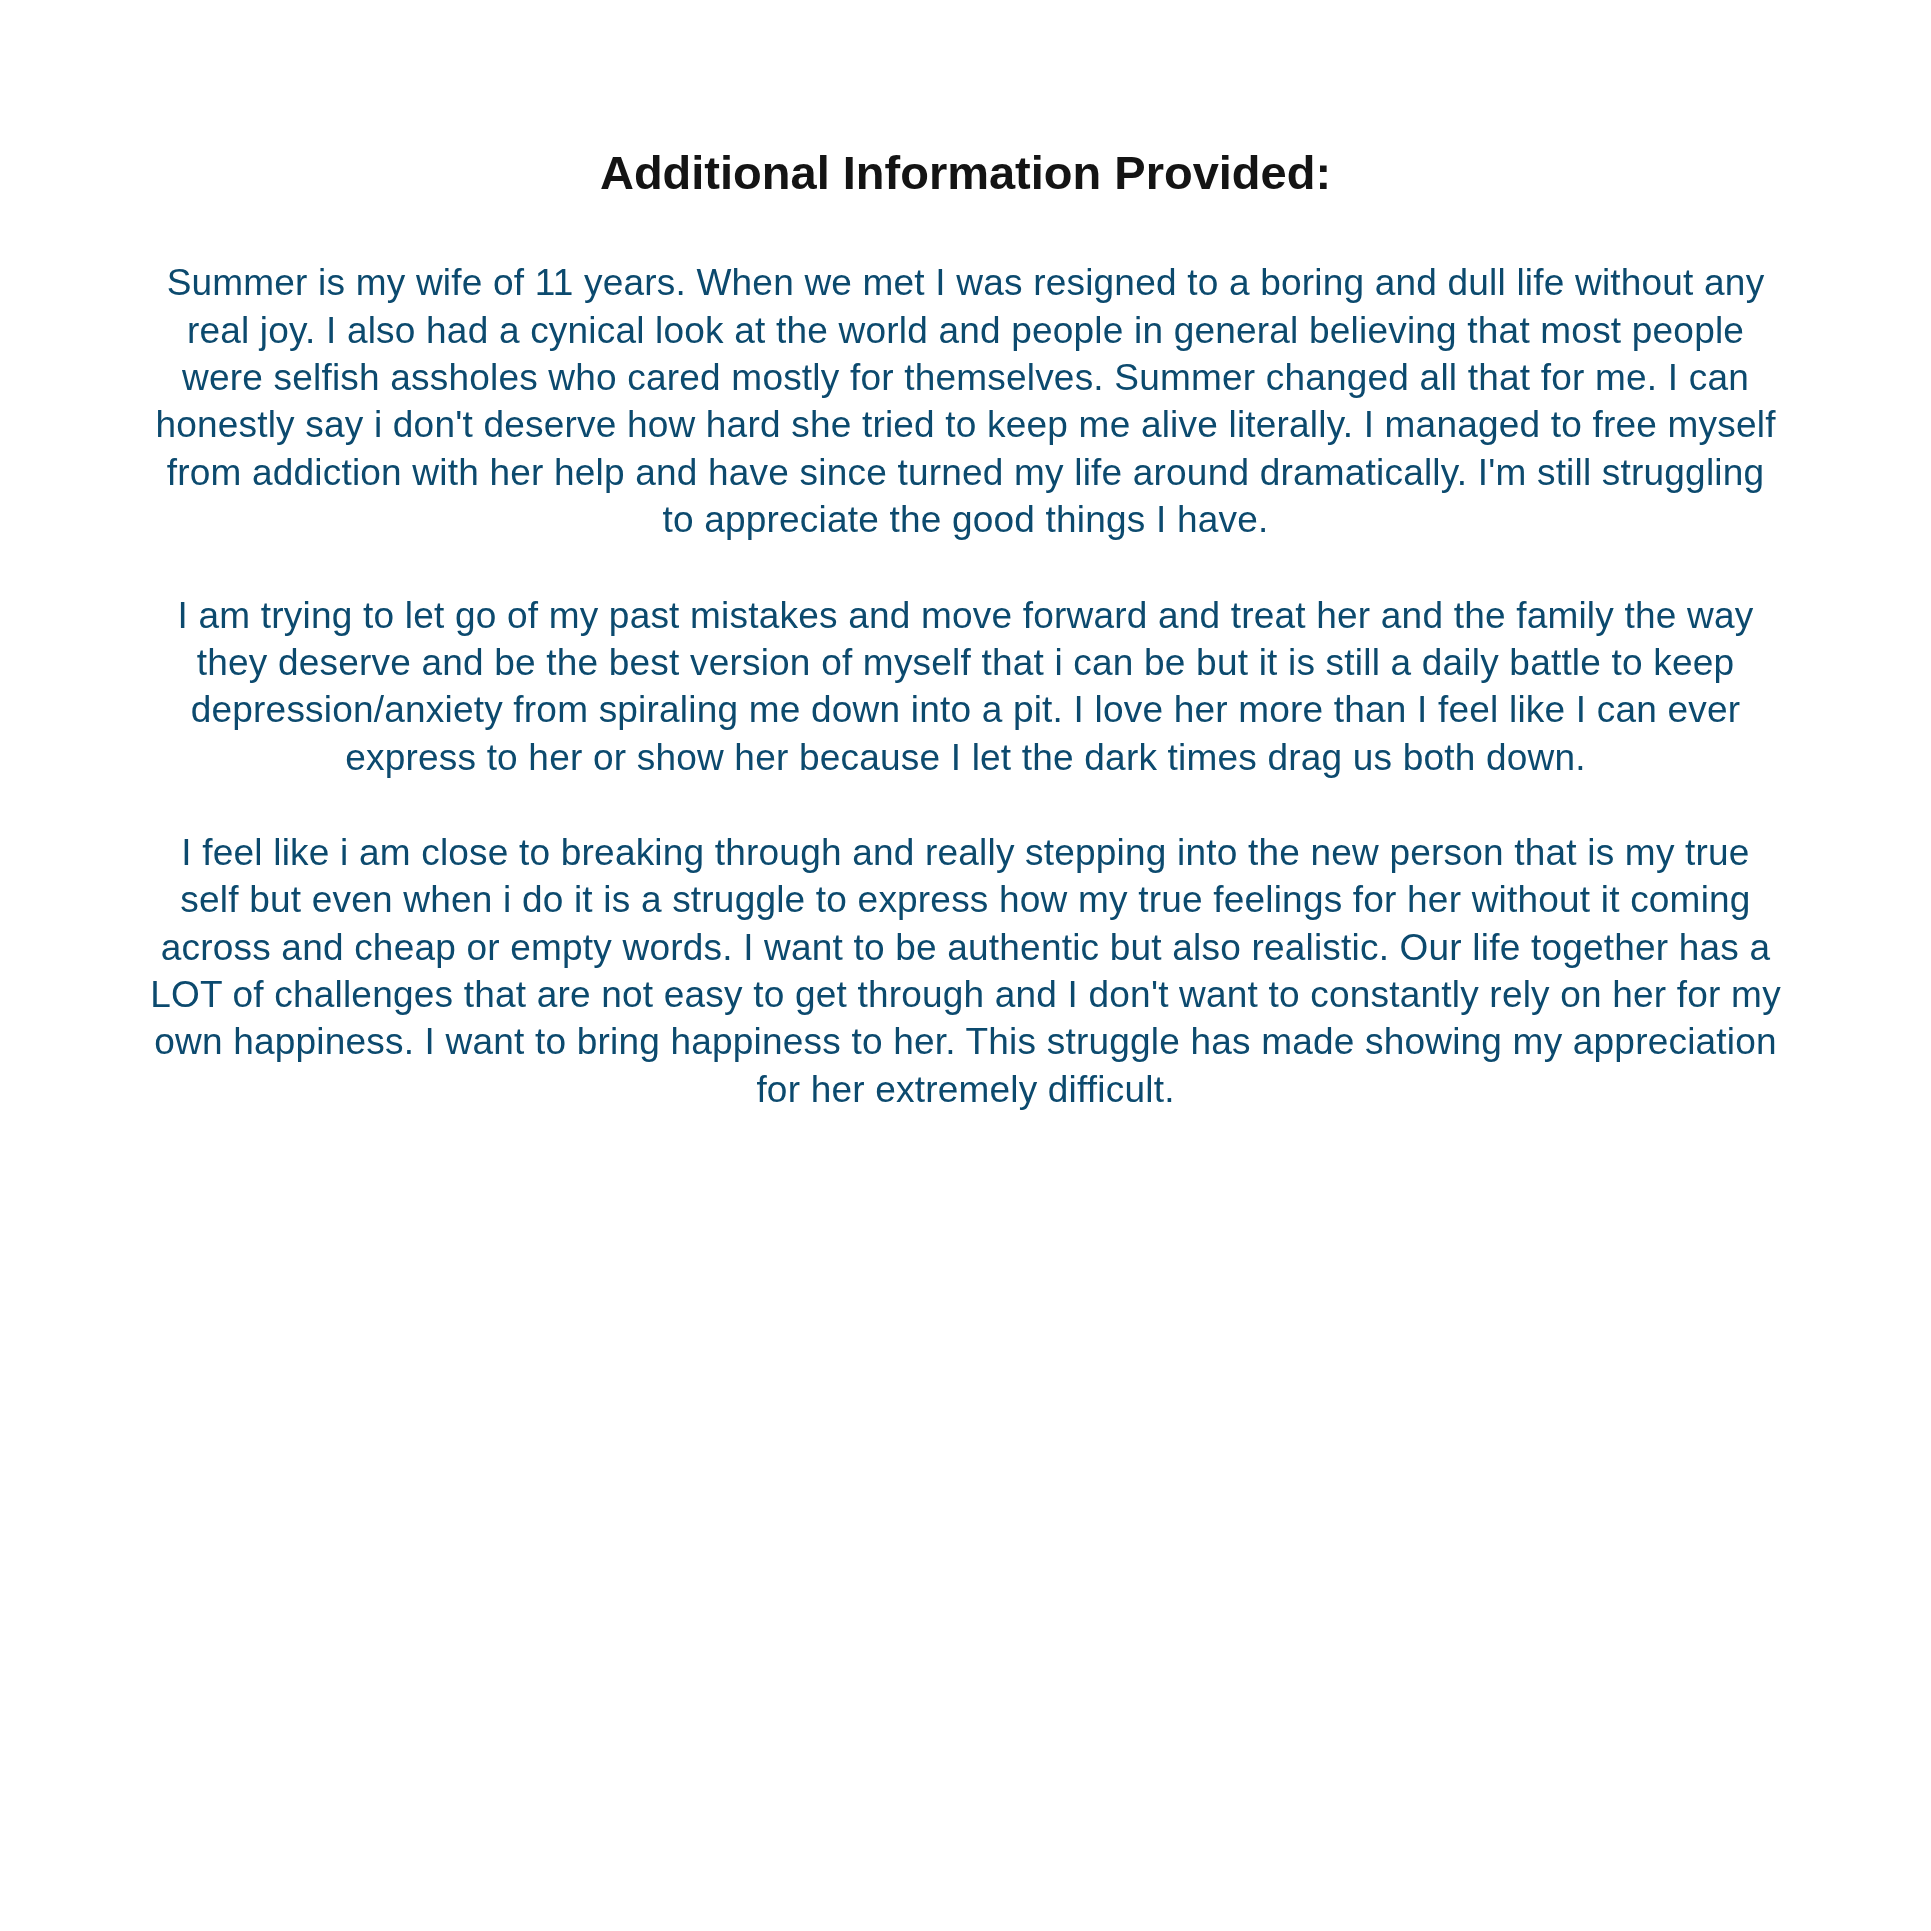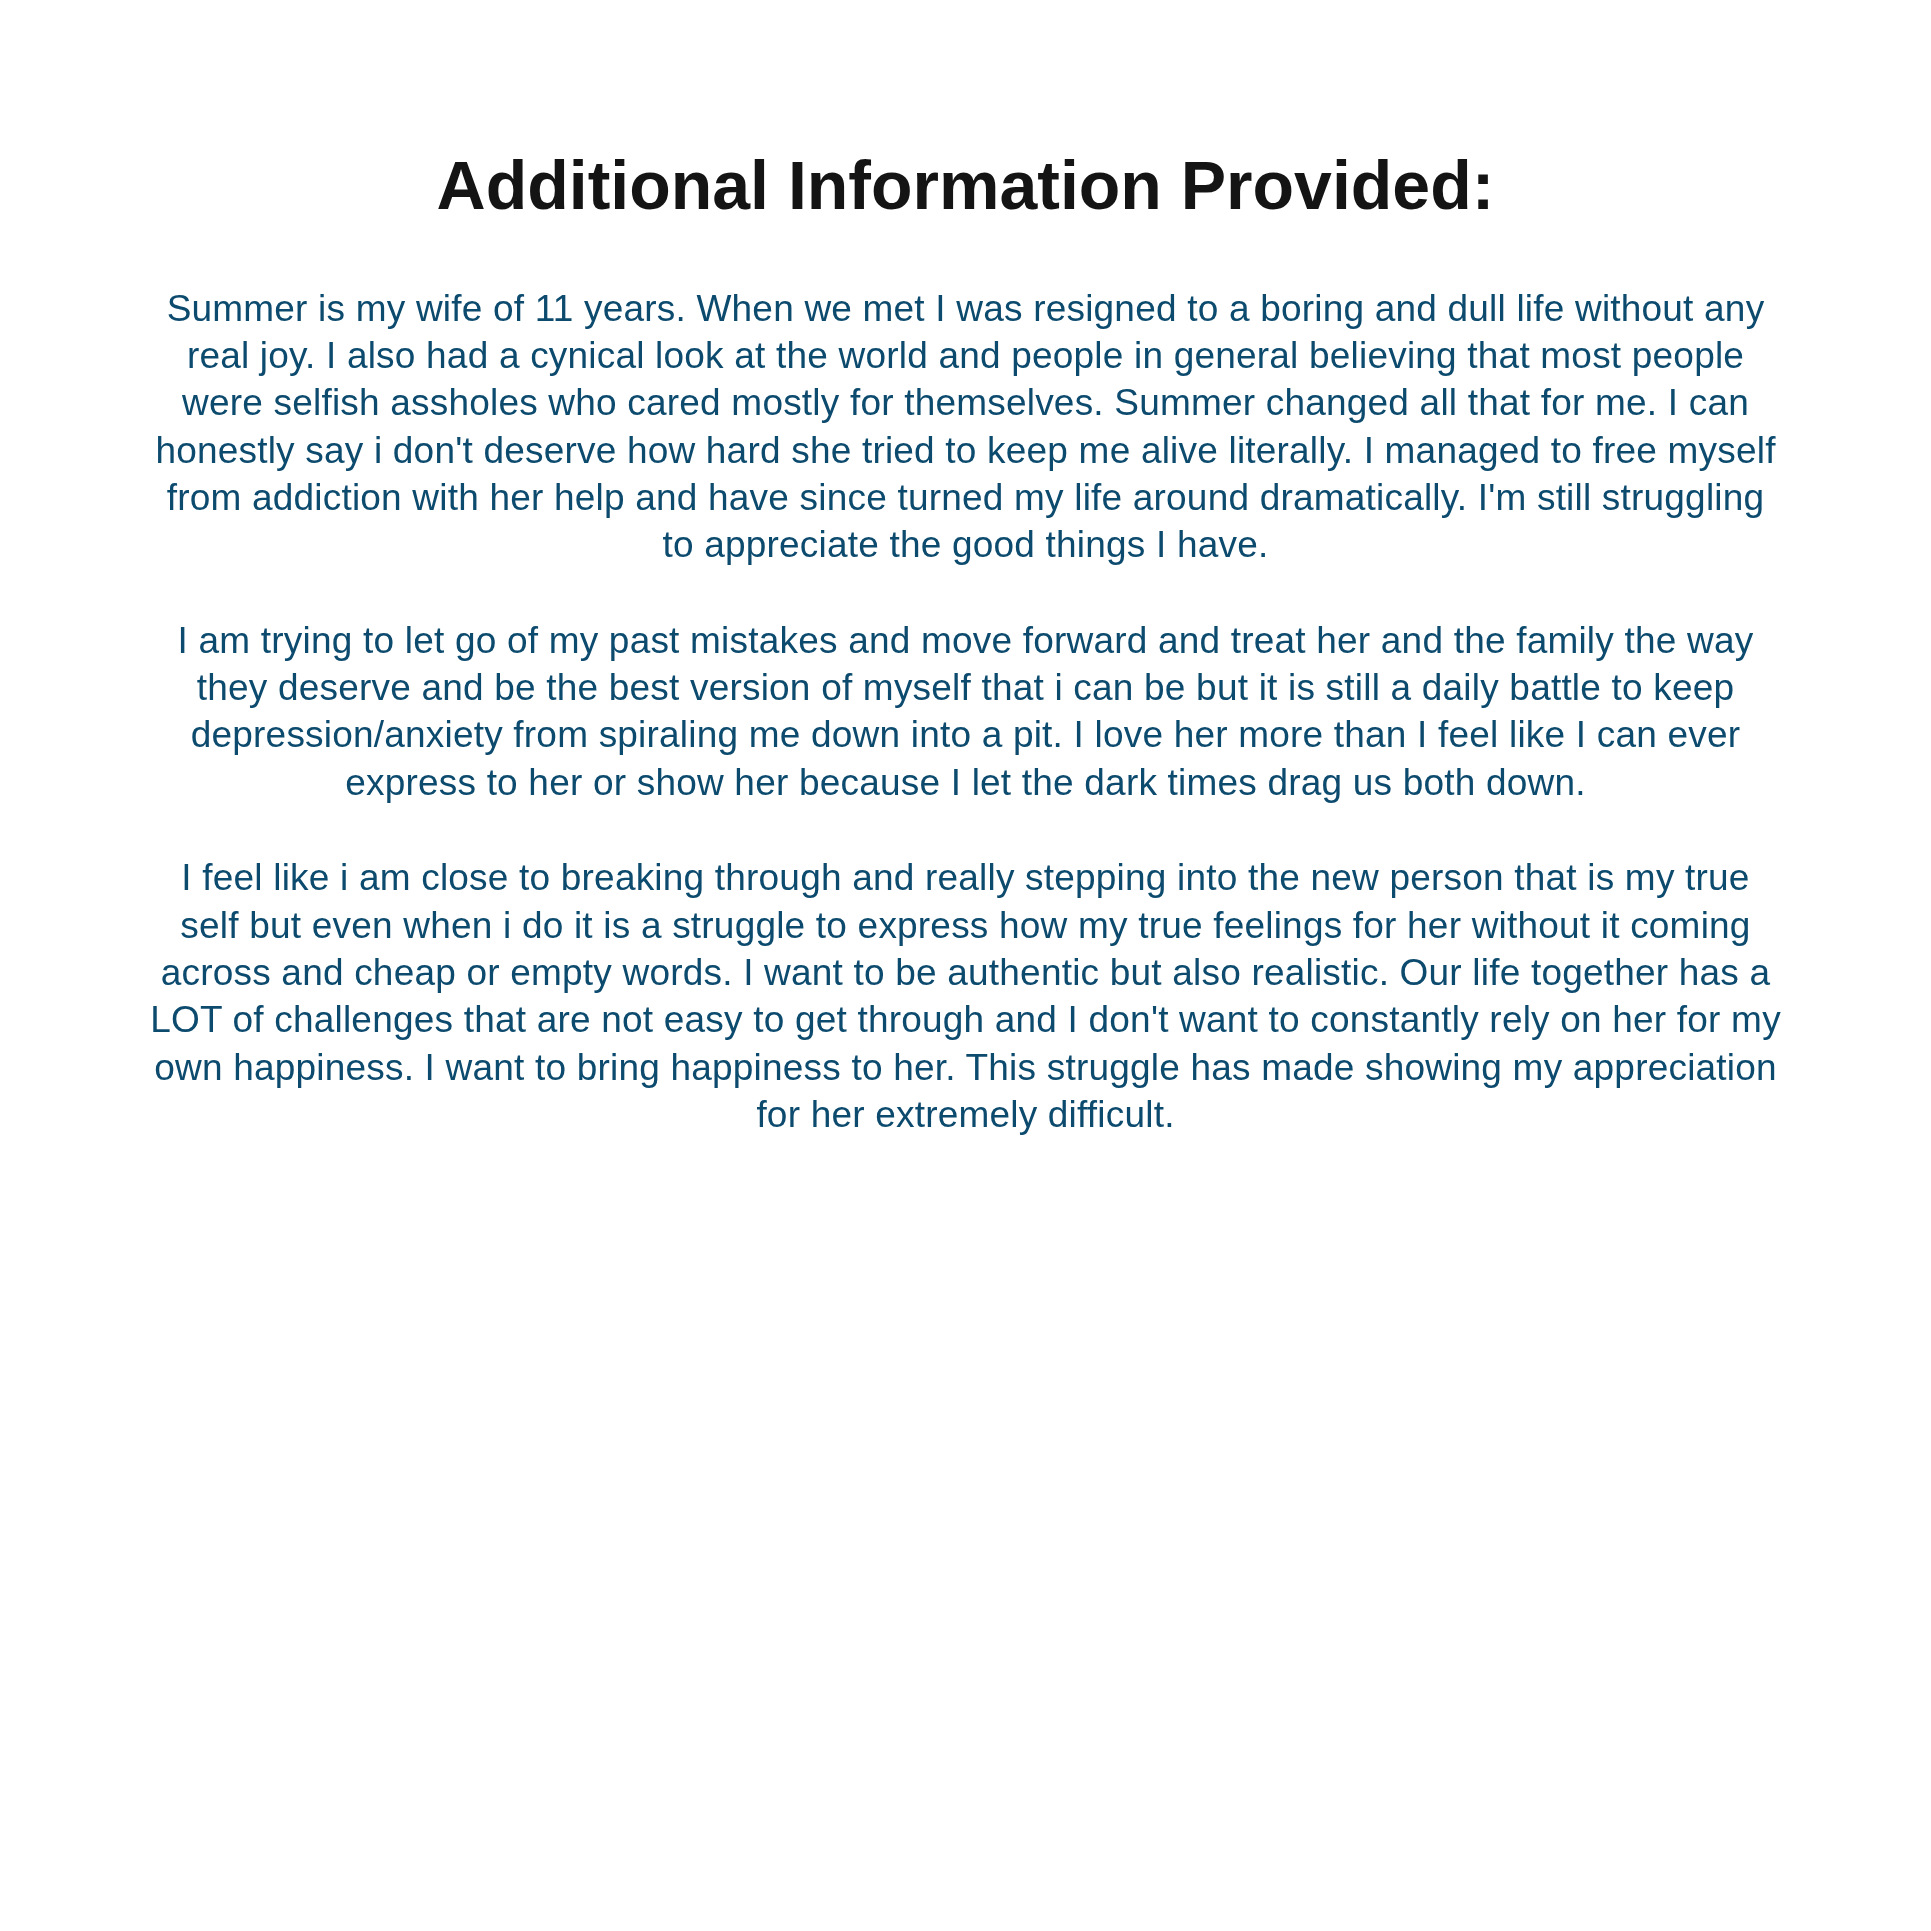--- a/index.html
+++ b/index.html
@@ -18,21 +18,21 @@
     width: 1931px;
     height: 1931px;
     box-sizing: border-box;
     padding-top: 145px;
     display: flex;
     flex-direction: column;
     align-items: center;
   }
   .title {
     margin: 0 0 58px 0;
-    font-size: 68px;
+    font-size: 47px;
     font-weight: 800;
     letter-spacing: 0px;
     color: #141414;
     text-align: center;
     max-width: 1641px;
     line-height: 1.2;
   }
   .content {
     width: 1632px;
     max-width: 1632px;

